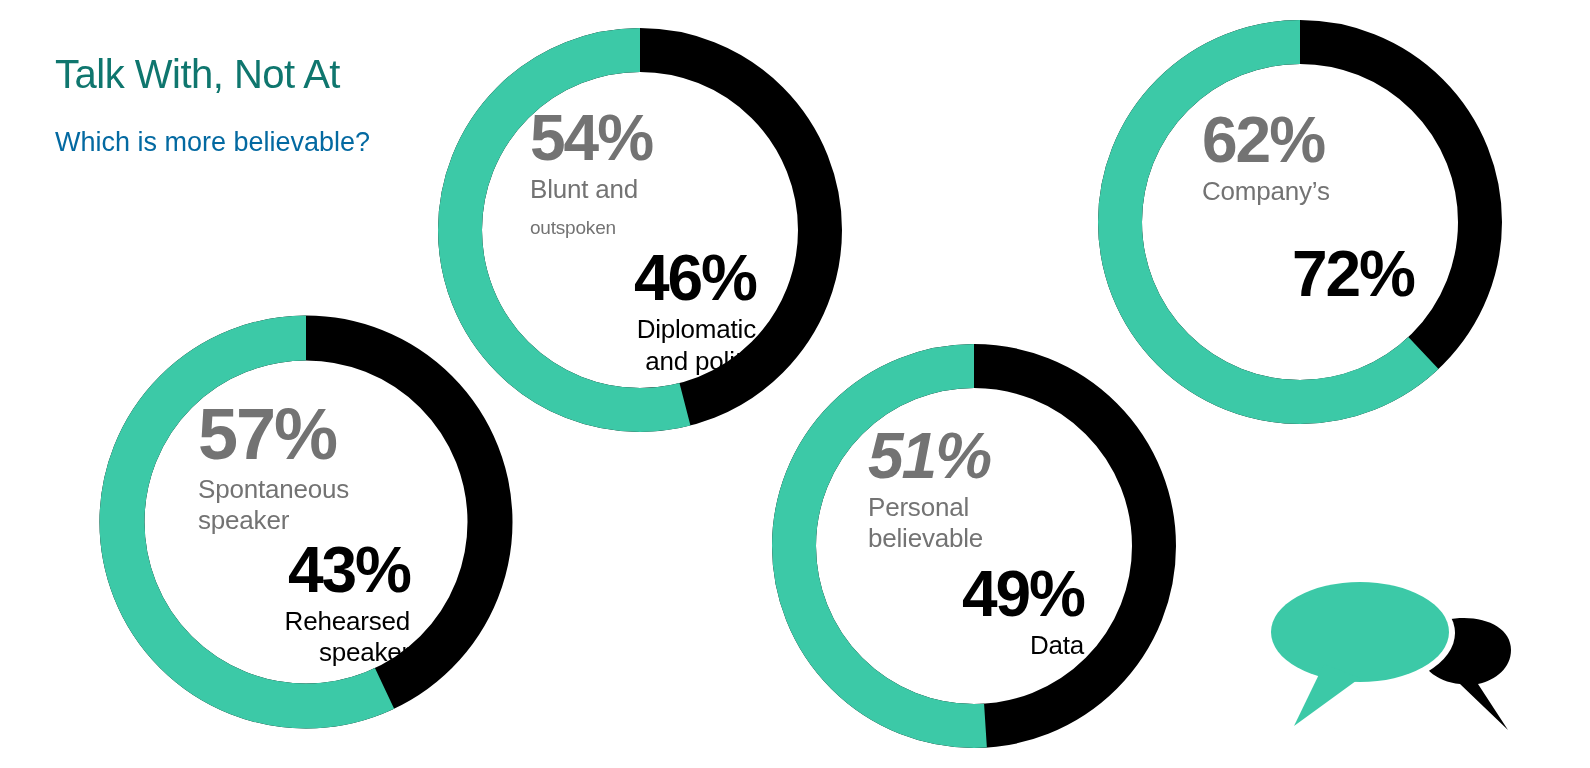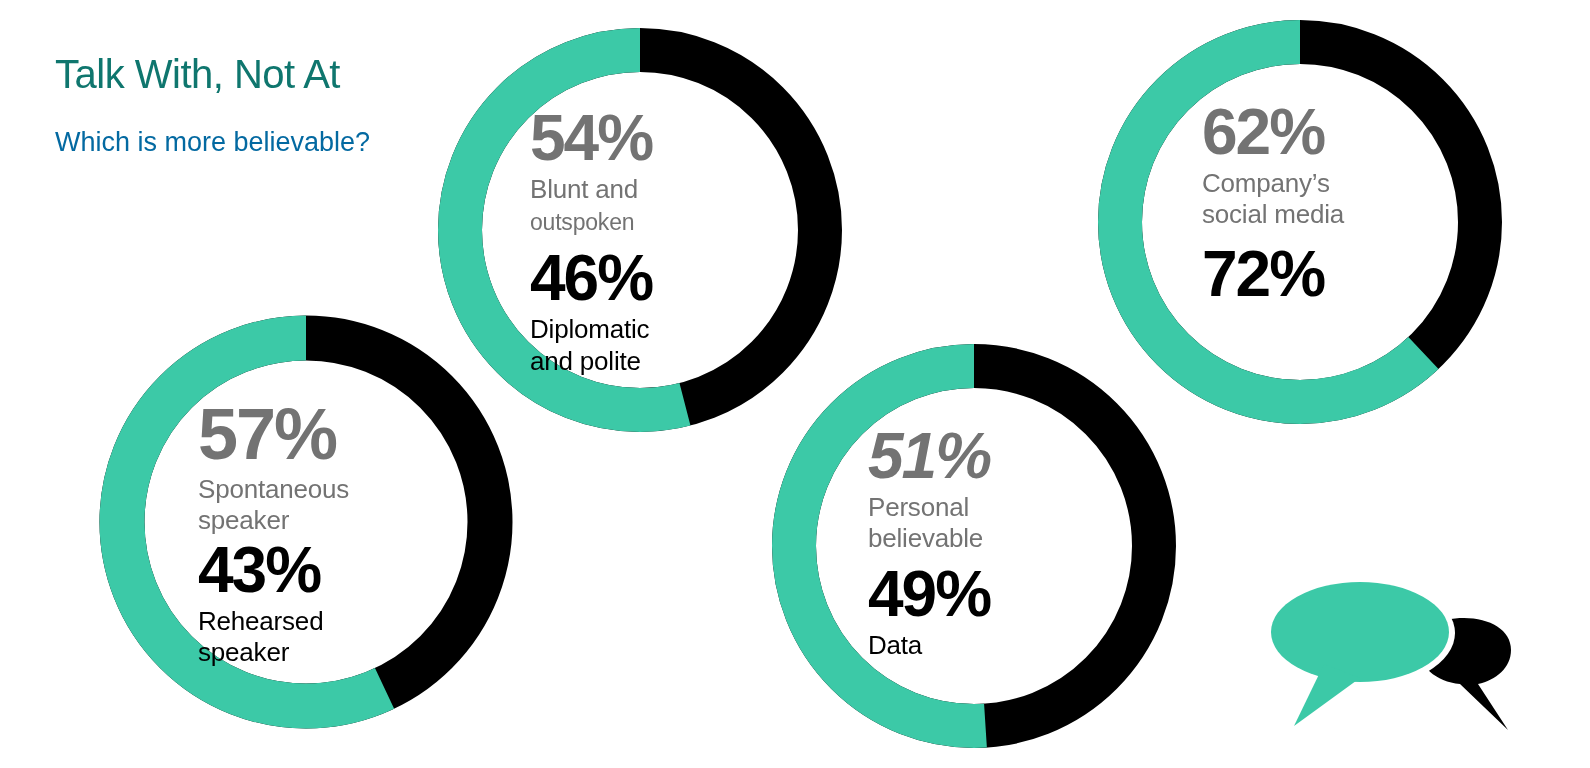--- a/index.html
+++ b/index.html
@@ -62,20 +62,21 @@
     pointer-events: none;
   }
   .seg-group {
     position: absolute;
     line-height: 1.0;
   }
   .seg-primary {
     text-align: left;
   }
   .seg-secondary {
+    text-align: right;
   }
   .seg-pct {
     font-weight: bold;
     letter-spacing: -2px;
     display: block;
     line-height: 1.0;
   }
   .seg-label {
     font-weight: normal;
     display: block;
@@ -106,21 +107,21 @@
     <svg viewBox="0 0 404 404" width="404" height="404">
       <g transform="translate(202,202)">
         <circle class="ring-track" r="180" fill="none" stroke="#000000" stroke-width="44"></circle>
         <circle class="ring-value" r="180" fill="none" stroke="#3cc9a7" stroke-width="44" transform="rotate(-90) scale(1,-1)" stroke-dasharray="610.7256118578558 520.2477434344697"></circle>
       </g>
     </svg>
     <div class="donut-labels">
       <div class="seg-group seg-primary" style="left:92px; top:78px; width:220px;">
         <span class="seg-pct teal-text" style="font-size:64px;">54%</span>
         <span class="seg-label teal-text" style="font-size:26px;">Blunt and</span>
-        <span class="seg-label teal-text" style="font-size:23px; margin-top:4px;">outspoken</span>
+        <span class="seg-label teal-text" style="font-size:19px; margin-top:12px;">outspoken</span>
       </div>
       <div class="seg-group seg-secondary" style="left:92px; top:218px; width:226px;">
         <span class="seg-pct black-text" style="font-size:64px;">46%</span>
         <span class="seg-label black-text" style="font-size:26px;">Diplomatic</span>
         <span class="seg-label black-text" style="font-size:26px; margin-top:1px;">and polite</span>
       </div>
     </div>
   </div>
 
   <div class="donut" id="donut-1" style="left:100px; top:316px; width:412px; height:412px;">
@@ -166,24 +167,23 @@
   </div>
 
   <div class="donut" id="donut-3" style="left:1098px; top:20px; width:404px; height:404px;">
     <svg viewBox="0 0 404 404" width="404" height="404">
       <g transform="translate(202,202)">
         <circle class="ring-track" r="180" fill="none" stroke="#000000" stroke-width="44"></circle>
         <circle class="ring-value" r="180" fill="none" stroke="#3cc9a7" stroke-width="44" transform="rotate(-90) scale(1,-1)" stroke-dasharray="701.2034802812418 429.76987501108374"></circle>
       </g>
     </svg>
     <div class="donut-labels">
-      <div class="seg-group seg-primary" style="left:104px; top:80px; width:212px;">
+      <div class="seg-group seg-primary" style="left:104px; top:88px; width:212px;">
         <span class="seg-pct teal-text" style="font-size:64px;">62%</span>
         <span class="seg-label teal-text" style="font-size:26px;">Company’s</span>
-        <span class="seg-label teal-text" style="font-size:26px; margin-top:0;">social media</span>
       </div>
       <div class="seg-group seg-secondary" style="left:104px; top:222px; width:212px;">
         <span class="seg-pct black-text" style="font-size:64px;">72%</span>
         <span class="seg-label black-text" style="font-size:26px; margin-top:0;"></span>
       </div>
     </div>
   </div>
 
   <div class="bubbles" style="left:1268px; top:578px; width:260px; height:165px;">
     <svg viewBox="0 0 260 165" width="260" height="165">

